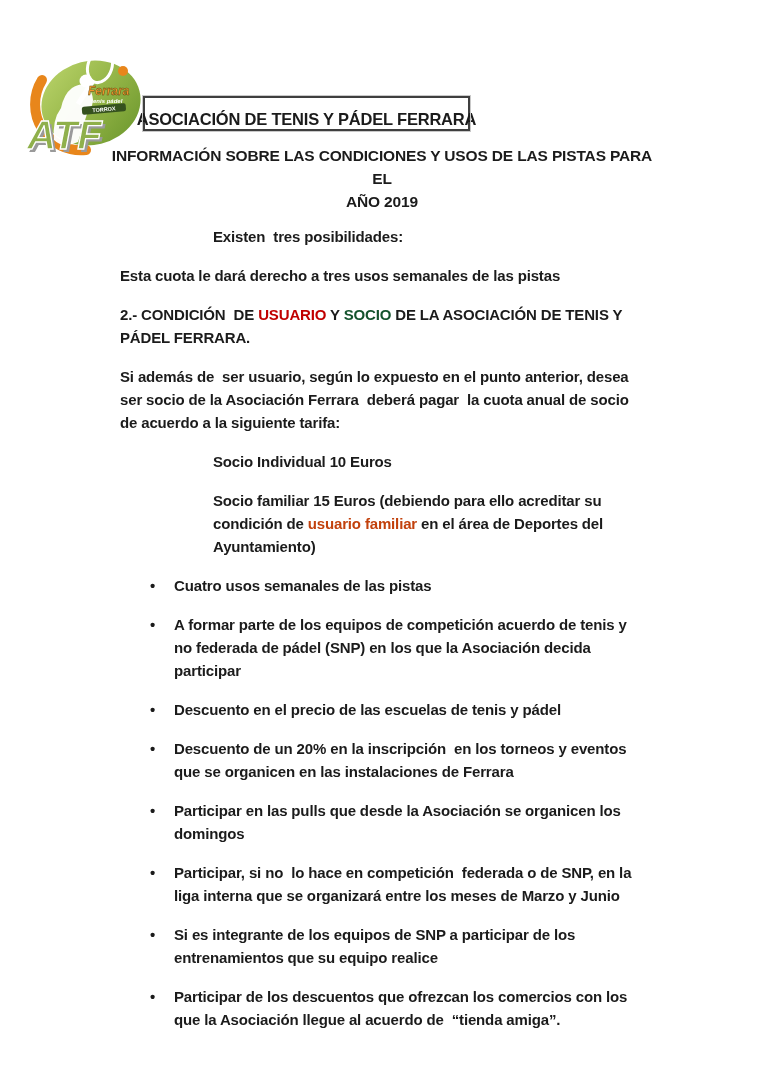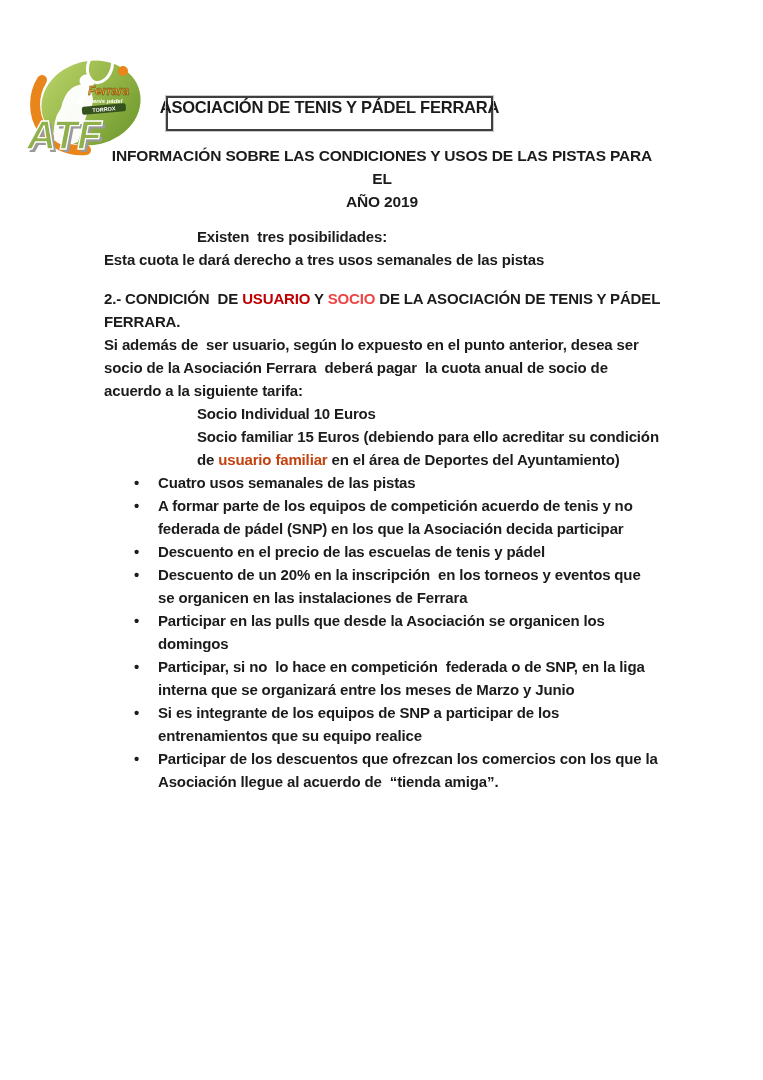--- a/index.html
+++ b/index.html
@@ -17,37 +17,37 @@
   .logo { position: absolute; left: 22px; top: 44px; width: 124px; height: 114px; }
 
   
   .assoc-box {
     position: absolute;
     left: 143px; top: 96px;
     width: 327px; height: 35px;
     border: 2px solid #3f3f3f;
     outline: 1px solid #c9c9c9;
     box-sizing: border-box;
-    display: flex; align-items: flex-start; justify-content: center; margin-left: 23px;
+    display: flex; align-items: flex-end; justify-content: center;
   }
   .assoc-box span {
     font-size: 16.5px; font-weight: 700; letter-spacing: -0.2px;
     white-space: nowrap;
   }
 
   
   .content {
     position: absolute;
     left: 104px; top: 144px;
     width: 556px;
     font-size: 15px; font-weight: 700; line-height: 23px;
     letter-spacing: -0.15px;
   }
   .doc-title { text-align: center; font-size: 15.5px; white-space: pre-wrap; }
-  .block { margin: 0; white-space: pre-wrap; }
+  .block { margin: 16px; white-space: pre-wrap; }
   .tabbed { padding-left: 93px; }
   .g-sm { margin-top: 12px; }
   .g-md { margin-top: 16px; }
   .g-lg { margin-top: 33px; }
   .bullet { display: flex; padding-left: 30px; }
   .bullet .dot { flex: 0 0 24px; }
   .bullet .btxt { flex: 1 1 auto; white-space: pre-wrap; }
   .red { color: #c00000; }
 </style>
 </head>
@@ -95,21 +95,21 @@
   <div class="assoc-box">
     <span>ASOCIACIÓN DE TENIS Y PÁDEL FERRARA</span>
   </div>
 
   <div class="content">
     <div class="doc-title">INFORMACIÓN SOBRE LAS CONDICIONES Y USOS DE LAS PISTAS PARA EL</div>
     <div class="doc-title">AÑO 2019</div>
     <div>
         <p class="block tabbed g-sm"><span>Existen  tres posibilidades:</span></p>
         <p class="block para"><span>Esta cuota le dará derecho a tres usos semanales de las pistas</span></p>
-        <p class="block para g-md"><span>2.- CONDICIÓN  DE </span><span class="red" style="color: rgb(192, 0, 0);">USUARIO</span><span> Y </span><span class="red" style="color: #ef4444;">SOCIO</span><span> DE LA ASOCIACIÓN DE TENIS Y PÁDEL FERRARA.</span></p>
+        <p class="block para g-md"><span>2.- CONDICIÓN  DE </span><span class="red" style="color: rgb(192, 0, 0);">USUARIO</span><span> Y </span><span class="red" style="color: #14532d;">SOCIO</span><span> DE LA ASOCIACIÓN DE TENIS Y PÁDEL FERRARA.</span></p>
         <p class="block para"><span>Si además de  ser usuario, según lo expuesto en el punto anterior, desea ser socio de la Asociación Ferrara  deberá pagar  la cuota anual de socio de acuerdo a la siguiente tarifa:</span></p>
         <p class="block tabbed"><span>Socio Individual 10 Euros</span></p>
         <p class="block tabbed"><span>Socio familiar 15 Euros (debiendo para ello acreditar su condición de </span><span class="red" style="color: #c2410c; text-align: right;">usuario familiar</span><span> en el área de Deportes del Ayuntamiento)</span></p>
         <div class="block bullet"><span class="dot">•</span><span class="btxt"><span>Cuatro usos semanales de las pistas</span></span></div>
         <div class="block bullet"><span class="dot">•</span><span class="btxt"><span>A formar parte de los equipos de competición acuerdo de tenis y no federada de pádel (SNP) en los que la Asociación decida participar</span></span></div>
         <div class="block bullet"><span class="dot">•</span><span class="btxt"><span>Descuento en el precio de las escuelas de tenis y pádel</span></span></div>
         <div class="block bullet"><span class="dot">•</span><span class="btxt"><span>Descuento de un 20% en la inscripción  en los torneos y eventos que se organicen en las instalaciones de Ferrara</span></span></div>
         <div class="block bullet"><span class="dot">•</span><span class="btxt"><span>Participar en las pulls que desde la Asociación se organicen los domingos</span></span></div>
         <div class="block bullet"><span class="dot">•</span><span class="btxt"><span>Participar, si no  lo hace en competición  federada o de SNP, en la liga interna que se organizará entre los meses de Marzo y Junio</span></span></div>
         <div class="block bullet"><span class="dot">•</span><span class="btxt"><span>Si es integrante de los equipos de SNP a participar de los entrenamientos que su equipo realice</span></span></div>

